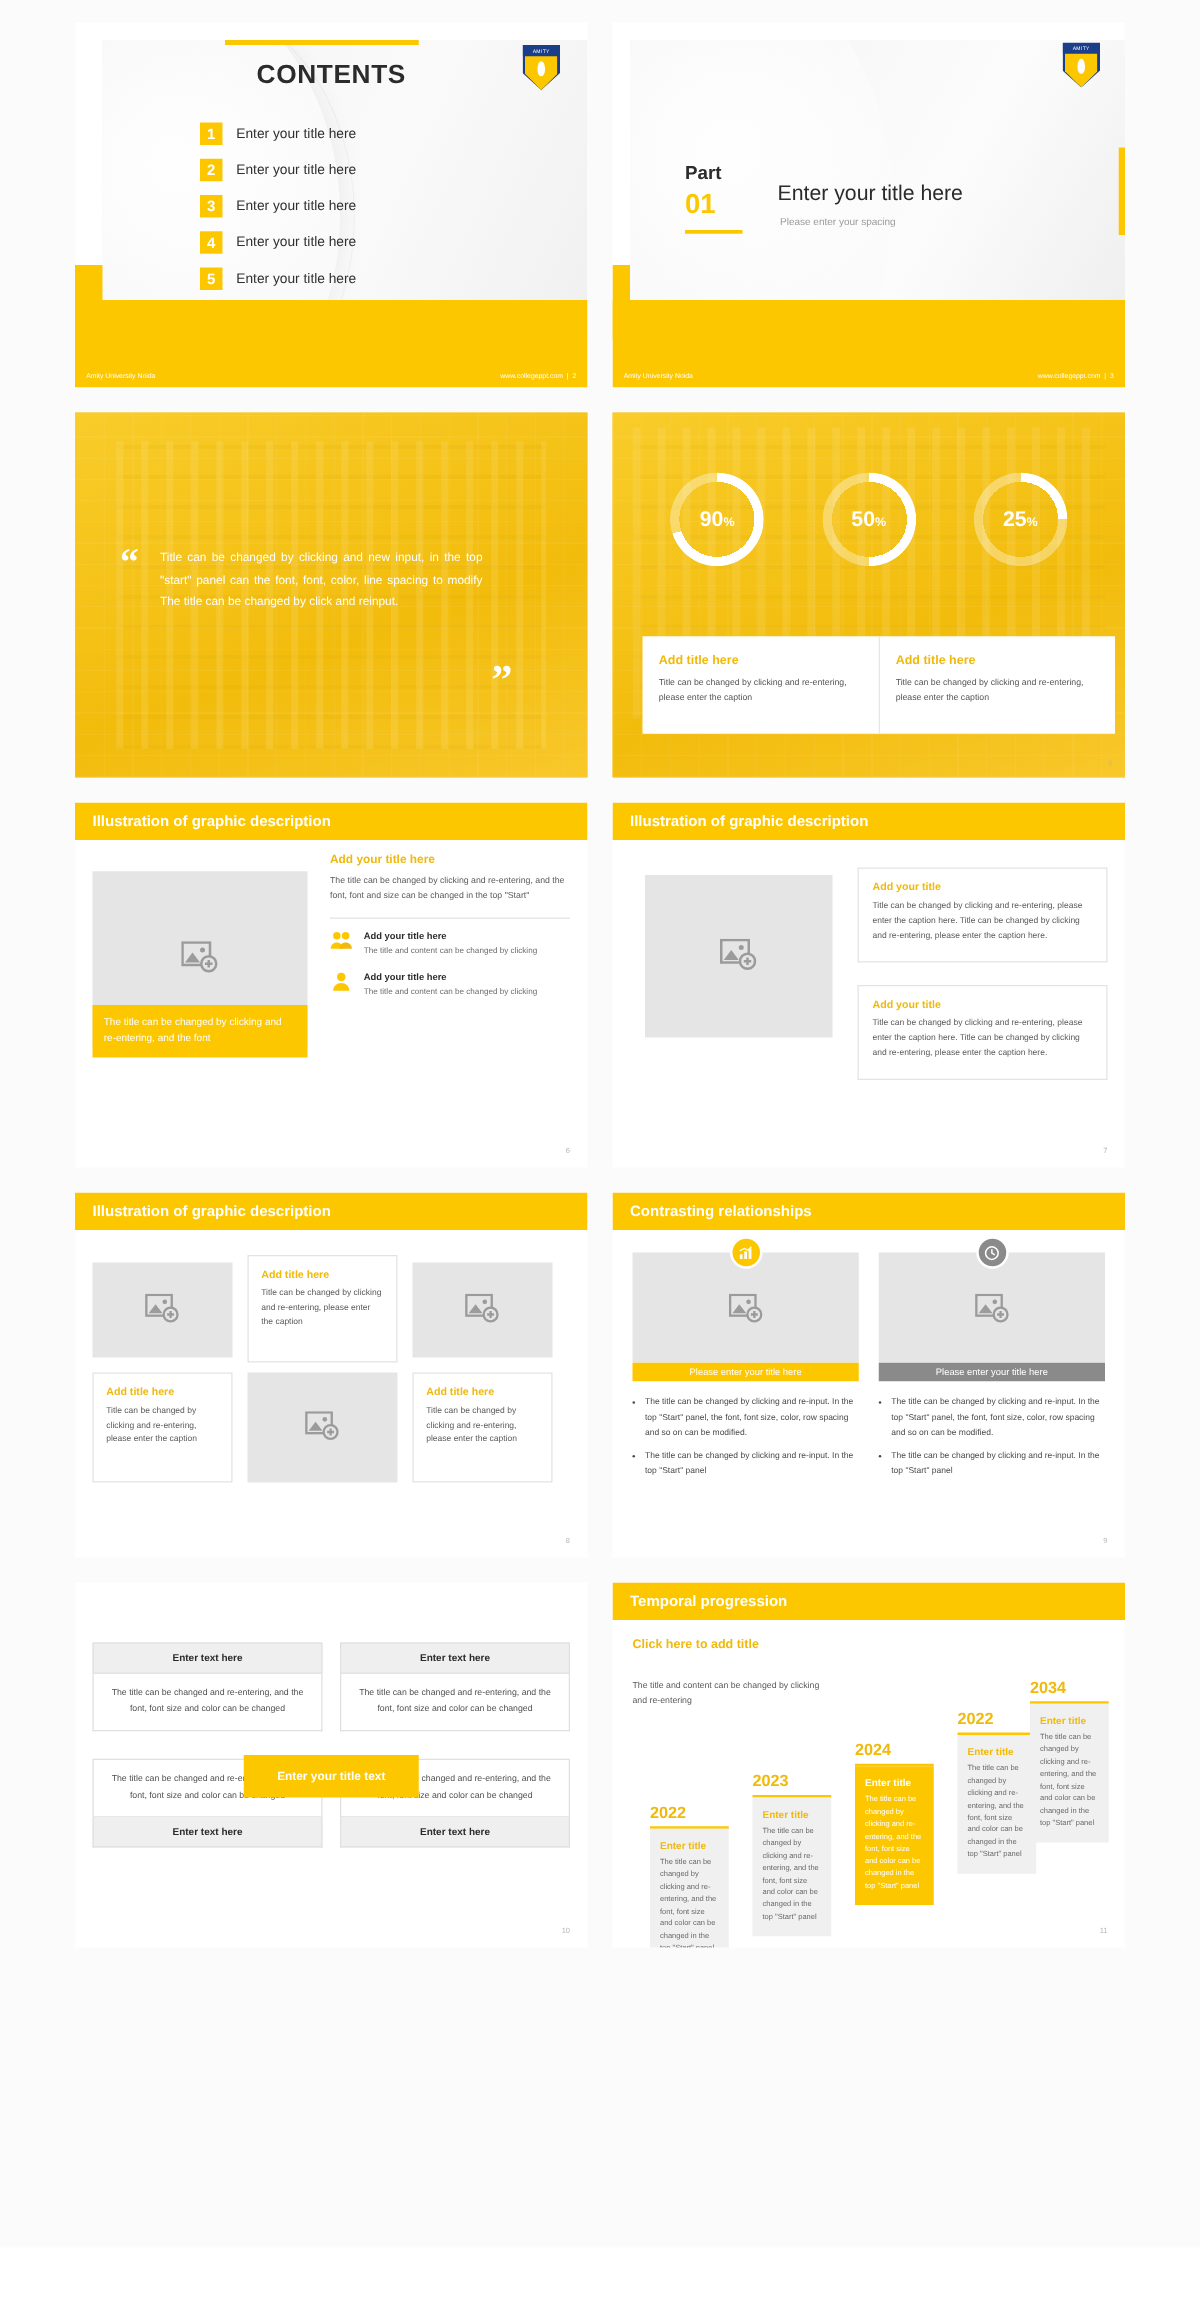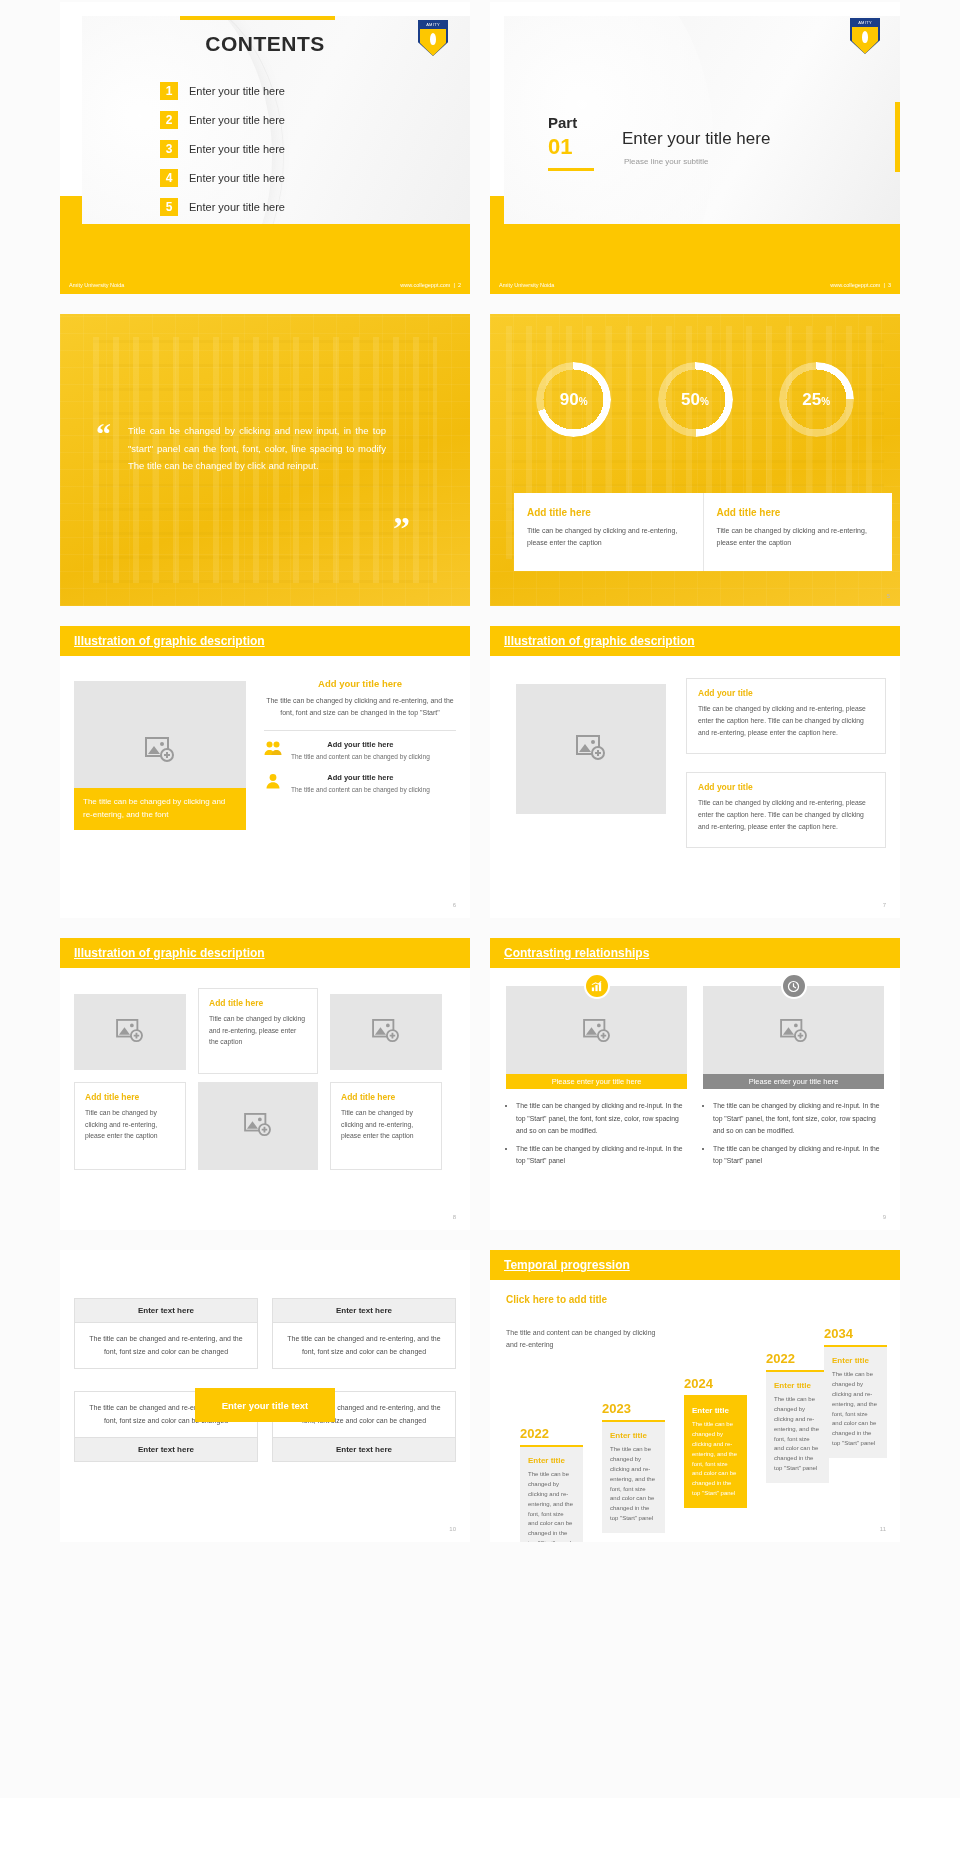--- a/index.html
+++ b/index.html
@@ -11,21 +11,21 @@
   }
   .sheet {
     width: 960px; height: 1798px;
     display: grid;
     grid-template-columns: 410px 410px;
     grid-auto-rows: auto;
     justify-content: center;
     align-content: start;
     column-gap: 4px;
     row-gap: 4px;
-    padding: 2px 65px;
+    padding: 18px 65px;
     background: #fbfbfb;
     gap: 20px;
   }
   .slide {
     width: 410px;
     height: 292px;
     background: #ffffff;
     position: relative;
     overflow: hidden;
     font-size: 8px;
@@ -120,30 +120,30 @@
   .s5 .donut .lbl span { font-size:10px; }
   .s5 .panel { position:absolute; left:24px; right:8px; bottom:35px; height:78px; background:#ffffff; display:flex; }
   .s5 .panel .col { flex:1; padding:14px 13px; }
   .s5 .panel .col + .col { border-left:1px solid #e6e6e6; }
   .s5 .panel h4 { color:#f0b90b; font-size:10px; margin-bottom:7px; }
   .s5 .panel p { color:#555; font-size:7px; line-height:1.65; }
   .s5 .pagenum { position:absolute; right:10px; bottom:7px; font-size:6px; color:#b9b9b9; }
 
   
   .cs .hdr { position:absolute; left:0; top:0; width:100%; height:30px; background:#fdc700; display:flex; align-items:center; padding-left:14px; }
-  .cs .hdr span { color:#ffffff; font-size:12px; font-weight:bold;text-decoration:underline; }
+  .cs .hdr span { color:#ffffff; font-size:12px; font-weight:bold; }
   .cs .pagenum { position:absolute; right:14px; bottom:10px; font-size:6px; color:#b5b5b5; }
 
   .ph { background:#e5e5e5; position:relative; }
   .ph .icon { position:absolute; left:50%; top:50%; transform:translate(-50%,-50%); }
 
   
   .s6 .img { position:absolute; left:14px; top:55px; width:172px; height:140px; }
   .s6 .capt { position:absolute; left:14px; top:162px; width:172px; background:#fdc700; color:#ffffff; font-size:8px; line-height:1.6; padding:8px 9px; }
-  .s6 .rt { position:absolute; left:204px; top:52px; width:192px;text-align:center; }
+  .s6 .rt { position:absolute; left:204px; top:40px; width:192px; }
   .s6 .rt h3 { color:#f0b90b; font-size:9.5px; margin-bottom:6px; }
   .s6 .rt p.body { color:#5a5a5a; font-size:7px; line-height:1.75; }
   .s6 .divider { height:1px; background:#e2e2e2; margin:10px 0 9px; }
   .s6 .item { display:flex; gap:9px; margin-bottom:11px; }
   .s6 .item .ic { width:18px; height:17px; flex:0 0 18px; position:relative; }
   .s6 .item h5 { font-size:7.5px; color:#2b2b2b; margin-bottom:3px; }
   .s6 .item p { font-size:6.5px; color:#6d6d6d; line-height:1.6; }
 
   
   .s7 .img { position:absolute; left:26px; top:58px; width:150px; height:130px; }
@@ -242,21 +242,21 @@
           <div class="shieldin"></div>
           <div class="band">AMITY</div>
           <div class="flame"></div>
         </div>
     </div>
     <div class="rightyellow"></div>
     <div class="partword">Part</div>
     <div class="partnum">01</div>
     <div class="partrule"></div>
     <div class="ptitle">Enter your title here</div>
-    <div class="psub">Please line your subtitle</div>
+    <div class="psub">Please enter your spacing</div>
     <div class="bottomband"></div>
     <div class="yellowleft"></div>
     <div class="footer">
       <div class="fl">Amity University Noida</div>
       <div class="fr"><span>www.collegeppt.com</span> &nbsp;|&nbsp; <span>3</span></div>
     </div>
   </div>
 
   <div class="slide s4">
     <div class="bg"></div>

